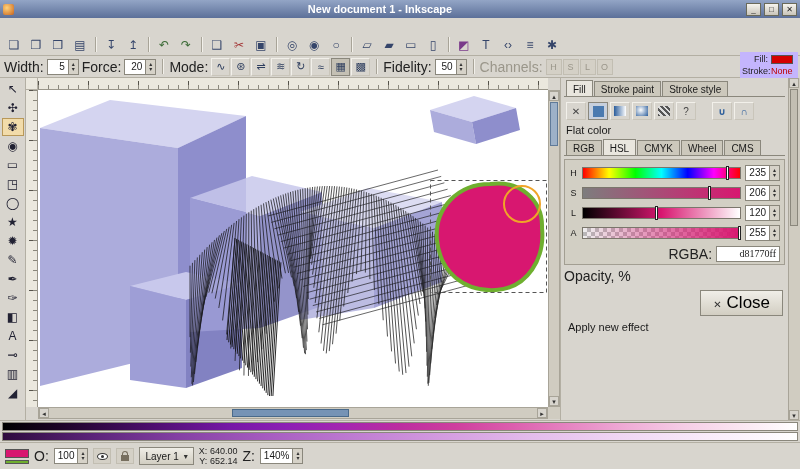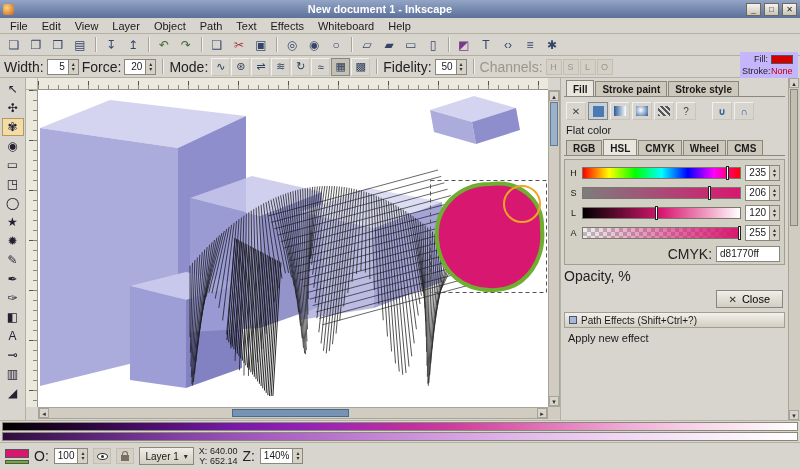--- a/index.html
+++ b/index.html
@@ -68,21 +68,21 @@
 
   
   #dock{position:absolute;left:560px;top:0;width:240px;height:342px;border-left:1px solid #b3afa3;display:flex;}
   #dock-content{width:228px;padding:2px 3px;overflow:hidden;display:flex;flex-direction:column;gap:3px;}
   #dock-scroll{position:relative;width:12px;background:#d0ccc1;border-left:1px solid #a8a498;}
   #dock-scroll .sb-up{top:0;left:0;} #dock-scroll .sb-dn{bottom:0;left:0;}
   #dthumb{position:absolute;left:1px;top:11px;width:8px;height:40%;background:#c2beb2;border:1px solid #8a877c;}
   .dock-title{height:16px;display:flex;align-items:center;gap:4px;background:linear-gradient(#f2f0ea,#d2cec2);border:1px solid #a29e92;padding:0 4px;font-size:10px;white-space:nowrap;overflow:hidden;}
   .dt-icon{width:8px;height:8px;background:#aab8d2;border:1px solid #44567a;flex:0 0 auto;}
   .fs-tabs,.cs-tabs{display:flex;align-items:flex-end;gap:1px;padding-left:2px;border-bottom:1px solid #8a877c;}
-  .fs-tab,.cs-tab{font-size:10px;padding:2px 6px 1px;border:1px solid #8a877c;border-bottom:none;background:#ccc8bc;white-space:nowrap;font-weight:bold;}
+  .fs-tab,.cs-tab{font-size:10px;padding:2px 6px 1px;border:1px solid #8a877c;border-bottom:none;background:#ccc8bc;white-space:nowrap;}
   .fs-tab.active,.cs-tab.active{background:#e9e6de;padding-top:3px;}
   .paint-row{display:flex;align-items:center;gap:2px;padding:2px 2px 0;}
   .paintbtn{width:20px;height:18px;display:inline-flex;align-items:center;justify-content:center;font-size:10px;border:1px solid #c9c5ba;border-top-color:#f2f0ea;border-left-color:#f2f0ea;background:#d8d5ce;color:#444;background-repeat:no-repeat;background-position:center;}
   .paintbtn.active{border:1px solid #8a877c;background-color:#c7d0dd;}
   .paintbtn[data-name="flat-color-button"]{background-image:linear-gradient(#4a7ab0,#4a7ab0);background-size:11px 11px;}
   .paintbtn[data-name="linear-gradient-button"]{background-image:linear-gradient(to right,#2b5d9b,#fff);background-size:12px 10px;}
   .paintbtn[data-name="radial-gradient-button"]{background-image:radial-gradient(circle at 40% 40%,#fff,#2b5d9b);background-size:12px 10px;}
   .paintbtn[data-name="pattern-button"]{background-image:repeating-linear-gradient(45deg,#555 0 2px,#ddd 2px 4px);background-size:12px 10px;}
   .paintbtn[data-name="fill-rule-evenodd-button"]{margin-left:14px;color:#2b5d9b;font-weight:bold;}
   .paintbtn[data-name="fill-rule-nonzero-button"]{color:#2b5d9b;font-weight:bold;}
@@ -92,27 +92,27 @@
   .slabel{width:9px;font-size:9px;text-align:center;}
   .strack{position:relative;flex:1;height:12px;border:1px solid #7a766c;}
   .h-grad{background:linear-gradient(to right,#f00,#ff0,#0f0,#0ff,#00f,#f0f,#f00);}
   .s-grad{background:linear-gradient(to right,#7d7d7d,#d81770);}
   .l-grad{background:linear-gradient(to right,#000,#d81770 50%,#fff);}
   .a-grad{background-color:#eee;background-image:linear-gradient(to right,rgba(216,23,112,0),#d81770),linear-gradient(45deg,#b8b8b8 25%,transparent 25%,transparent 75%,#b8b8b8 75%),linear-gradient(45deg,#b8b8b8 25%,transparent 25%,transparent 75%,#b8b8b8 75%);background-size:100% 100%,8px 8px,8px 8px;background-position:0 0,0 0,4px 4px;}
   .smarker{position:absolute;top:-2px;bottom:-2px;width:3px;background:#fff;border:1px solid #222;}
   .spinbox.small .spinval{min-width:22px;}
   .rgba-row{display:flex;align-items:center;justify-content:flex-end;gap:4px;padding-top:2px;}
   .entry{display:inline-block;min-width:64px;height:16px;border:1px solid #8a877c;background:#fff;padding:1px 3px;font-size:10px;}
-  .mono{font-family:Liberation Sans, sans-serif;}
+  .mono{font-family:Liberation Serif, serif;text-align:right;}
   .hslider-row{display:flex;align-items:center;gap:4px;height:18px;padding:0 2px;}
   .htrack{position:relative;flex:1;height:6px;border:1px solid #8a877c;background:#c6c2b6;}
   .hthumb{position:absolute;top:-4px;width:10px;height:13px;background:#d8d5ce;border:1px solid #7a766c;left:0;}
   .hthumb.right{left:auto;right:0;}
   .close-row{display:flex;justify-content:flex-end;padding:3px 2px 1px;}
-  .gtkbtn{display:inline-flex;align-items:center;gap:5px;font-size:11px;padding:2px 12px;background:linear-gradient(#f0eee8,#d2cec2);border:1px solid #8a877c;}
+  .gtkbtn{display:inline-flex;align-items:center;gap:5px;font-size:17px;padding:2px 12px;background:linear-gradient(#f0eee8,#d2cec2);border:1px solid #8a877c;}
   .close-x::before{content:"✕";font-size:10px;color:#333;}
   .pe-apply{font-size:11px;padding:1px 4px;white-space:nowrap;}
 
   
   #palette{position:absolute;top:420px;left:0;right:0;height:22px;background:#d8d5ce;padding:1px 2px;display:flex;flex-direction:column;gap:1px;border-top:1px solid #b3afa3;}
   .pal-row{flex:1;border:1px solid #8a877c;}
 
   
   #statusbar{position:absolute;top:442px;left:0;right:0;height:27px;border-top:1px solid #b3afa3;background:#d8d5ce;display:flex;align-items:center;gap:5px;padding:0 5px;font-size:10px;}
   .sb-swatches{display:flex;flex-direction:column;gap:2px;}
@@ -134,32 +134,20 @@
 <div id="window" data-name="inkscape-window">
 
   <div class="titlebar" data-name="title-bar">
     <div class="applogo" data-name="inkscape-logo-icon"></div>
     <div class="title" data-name="window-title">New document 1 - Inkscape</div>
     <div class="winbtn" data-name="minimize-button">_</div>
     <div class="winbtn" data-name="maximize-button">□</div>
     <div class="winbtn" data-name="window-close-button">✕</div>
   </div>
 
-  <div class="menubar" data-name="menu-bar">
-      <span class="menu-item" data-name="menu-file">File</span>
-      <span class="menu-item" data-name="menu-edit">Edit</span>
-      <span class="menu-item" data-name="menu-view">View</span>
-      <span class="menu-item" data-name="menu-layer">Layer</span>
-      <span class="menu-item" data-name="menu-object">Object</span>
-      <span class="menu-item" data-name="menu-path">Path</span>
-      <span class="menu-item" data-name="menu-text">Text</span>
-      <span class="menu-item" data-name="menu-effects">Effects</span>
-      <span class="menu-item" data-name="menu-whiteboard">Whiteboard</span>
-      <span class="menu-item" data-name="menu-help">Help</span>
-    </div>
 
   <div class="toolbar1" data-name="main-toolbar">
       <span class="ti" data-name="new-document-icon">❏</span>
       <span class="ti" data-name="open-icon">❐</span>
       <span class="ti" data-name="save-icon">❒</span>
       <span class="ti" data-name="print-icon">▤</span>
       <span class="sep" data-name="separator"></span>
       <span class="ti" data-name="import-icon">↧</span>
       <span class="ti" data-name="export-icon">↥</span>
       <span class="sep" data-name="separator"></span>
@@ -531,39 +519,35 @@
             <span class="slabel" data-name="alpha-slider-label">A</span>
             <span class="strack a-grad" data-name="alpha-slider">
                 <span class="smarker" data-name="slider-marker" style="left: calc(100% - 2px);"></span>
               </span>
             <span class="spinbox small" data-name="alpha-spinner">
                 <span class="spinval" data-name="alpha-value">255</span>
                 <span class="spinarr" data-name="spin-arrows-icon"></span>
               </span>
           </div>
           <div class="rgba-row">
-            <span class="lbl" data-name="rgba-label">CMYK:</span>
+            <span class="lbl" data-name="rgba-label">RGBA:</span>
             <span class="entry mono" data-name="rgba-input">d81770ff</span>
           </div>
         </div>
 
 
         <div class="lbl" data-name="opacity-label">Opacity, %</div>
 
         <div class="close-row">
           <button class="gtkbtn" data-name="dialog-close-button">
             <span class="close-x" data-name="close-icon"></span>
             <span data-name="close-button-label">Close</span>
           </button>
         </div>
 
-        <div class="dock-title" data-name="path-effects-panel-header">
-          <span class="dt-icon" data-name="dialog-icon"></span>
-          <span data-name="path-effects-panel-title">Path Effects (Shift+Ctrl+?)</span>
-        </div>
         <div class="pe-apply" data-name="apply-new-effect-label">Apply new effect</div>
 
       </div>
       <div id="dock-scroll" data-name="dock-scrollbar">
         <span class="sb-btn sb-up" data-name="scroll-up-icon"></span>
         <span id="dthumb" data-name="dock-scrollbar-thumb"></span>
         <span class="sb-btn sb-dn" data-name="scroll-down-icon"></span>
       </div>
     </div>
   </div>

